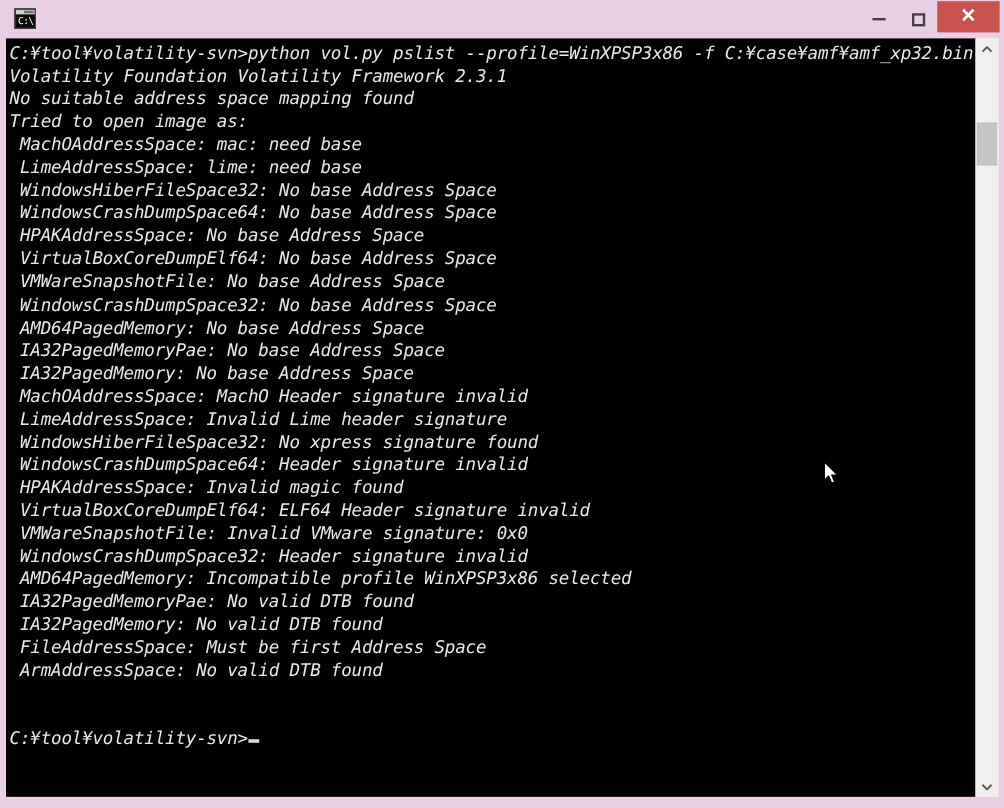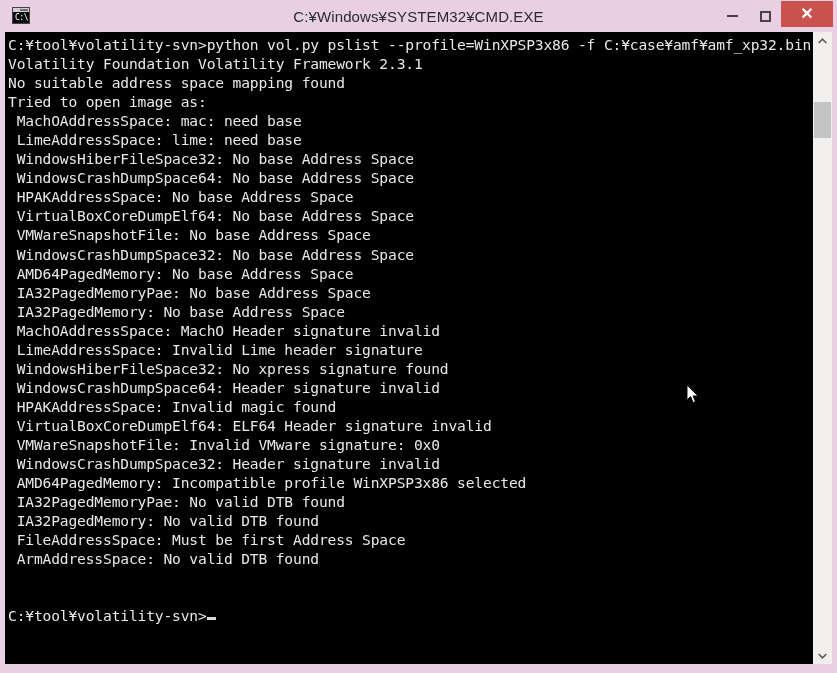--- a/index.html
+++ b/index.html
@@ -144,20 +144,21 @@
 
   #console-text {
     margin: 0;
     padding: 3px 0 0 3px;
     font-family: "DejaVu Sans Mono", "Liberation Mono", monospace;
     font-size: 14.6px;
     line-height: 19.05px;
     color: #e8e8e8;
     white-space: pre;
     letter-spacing: -0.15px;
+    font-style: italic;
   }
 
   #cursor-block {
     display: inline-block;
     width: 9px;
     height: 3px;
     background: #d8d8d8;
     vertical-align: baseline;
     margin-bottom: 1px;
   }
@@ -204,21 +205,20 @@
 </head>
 <body>
 
 <div id="window">
 
   <div id="titlebar">
     <div id="app-icon">
       <span class="bar"></span>
       <span class="prompt">C:\</span>
     </div>
-    <div id="title-text">C:¥Windows¥SYSTEM32¥CMD.EXE</div>
     <div id="window-controls">
       <div class="winbtn minimize">
         <span class="glyph-min"></span>
       </div>
       <div class="winbtn maximize">
         <span class="glyph-max"></span>
       </div>
       <div class="winbtn close">
         <span class="glyph-close">✕</span>
       </div>

